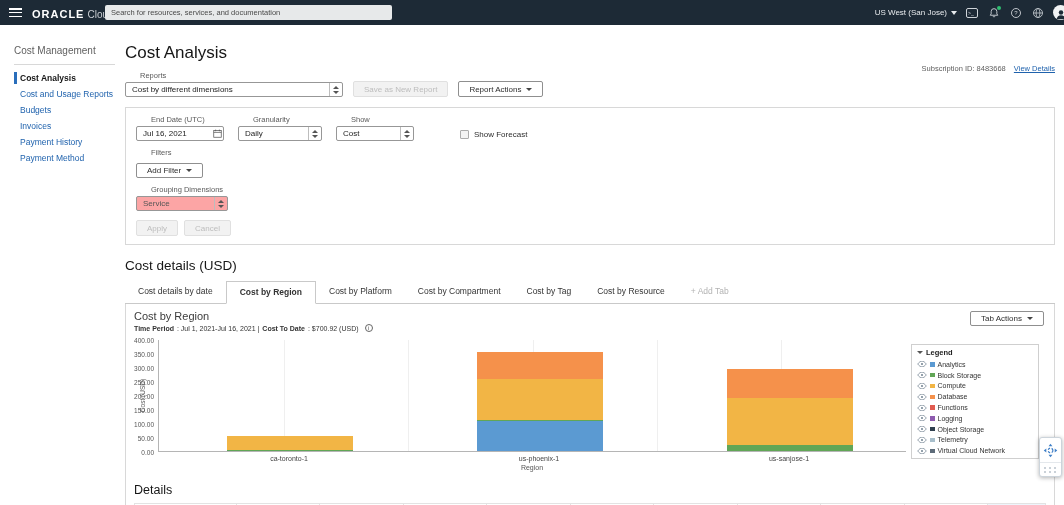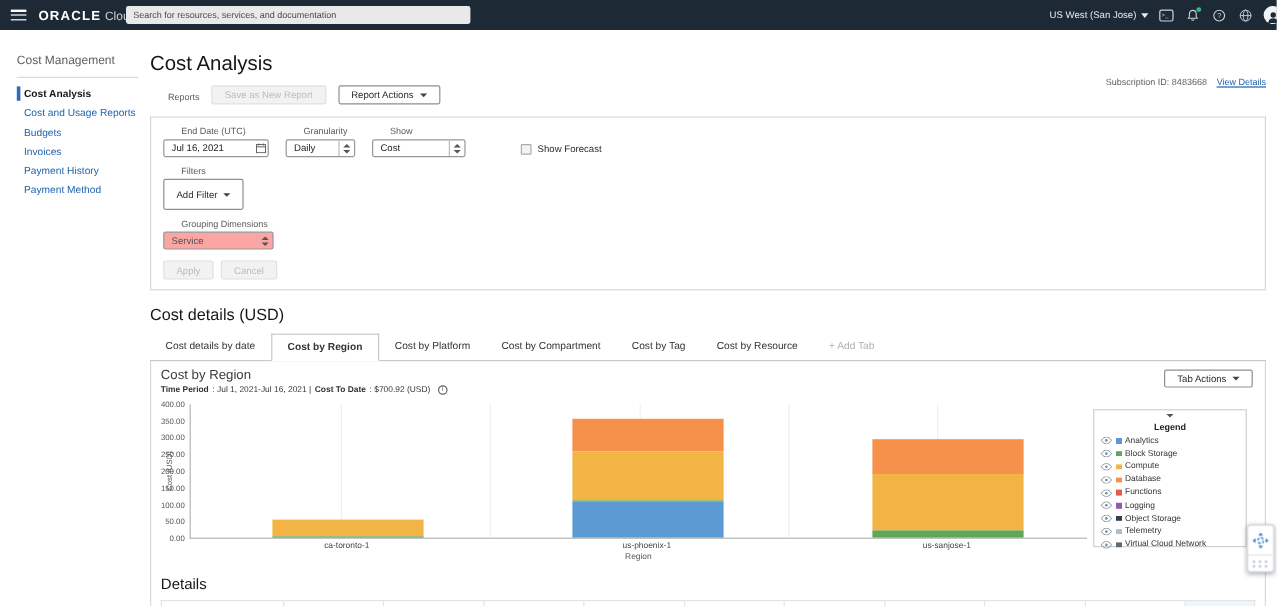--- a/index.html
+++ b/index.html
@@ -53,26 +53,26 @@
   .reports-row { display:flex; align-items:flex-end; gap:10px; margin-top:6px; }
   .reports-sel { width:218px; }
   .btn { height:16px; padding:0 10px; font-size:8px; border:1px solid #8f8f8f; border-radius:2px; background:#fff; color:#2d2d2d;
     display:inline-flex; align-items:center; gap:5px; cursor:pointer; white-space:nowrap; }
   .btn .tri-dn { border-top-color:#444; }
   .btn.disabled { background:#f2f2f2; color:#bdbdbd; border-color:#e0e0e0; cursor:default; }
 
   .filter-panel { margin-top:10px; border:1px solid #d8d8d8; padding:7px 10px 8px; }
   .fp-row1 { display:flex; gap:14px; }
   .datebox { width:88px; }
-  .sel-gran { width:58px; } .sel-show { width:78px; }
+  .sel-gran { width:84px; } .sel-show { width:78px; }
   .forecast { display:flex; align-items:center; gap:5px; margin-top:13px; margin-left:8px;padding-left:24px; }
   .checkbox { width:9px; height:9px; border:1px solid #ababab; background:#f3f3f3; border-radius:1px; cursor:pointer; }
   .forecast span.lbl { font-size:8px; color:#2d2d2d; }
   .fp-row2 { margin-top:7px; }
-  .btn-addfilter { height:26px;text-align:center; }
+  .btn-addfilter { height:15px;text-align:center; }
   .fp-row3 { margin-top:7px; }
   .sel-group { width:92px; }
   .fp-row4 { margin-top:9px; display:flex; gap:6px; }
 
   .section-title { font-size:13.5px; font-weight:500; color:#161616; margin-top:13px; }
 
   .tabs { display:flex; margin-top:8px; border-bottom:1px solid #c9c9c9; font-size:8.5px; }
   .tab { padding:5px 13px 6px; color:#333; cursor:pointer; white-space:nowrap; }
   .tab.active { border:1px solid #c9c9c9; border-bottom:1px solid #fff; margin-bottom:-1px; font-weight:bold; background:#fff; }
   .tab.add-tab { color:#b3b3b3; cursor:default; }
@@ -89,21 +89,21 @@
   .gridline { position:absolute; top:0; bottom:0; width:1px; background:#efefef; }
   .bar { position:absolute; bottom:0; display:flex; flex-direction:column-reverse; cursor:pointer; }
   .yticks { position:absolute; left:0; top:4px; width:22px; height:112px; }
   .ytick { position:absolute; right:2px; font-size:6.5px; color:#555; white-space:nowrap; }
   .ylabel { position:absolute; left:-12px; top:56px; font-size:6.5px; color:#555; transform:rotate(-90deg); transform-origin:center; width:40px; text-align:center; }
   .xlabels { position:absolute; left:24px; top:119px; width:748px; }
   .xtick { position:absolute; transform:translateX(-50%); font-size:7px; color:#444; white-space:nowrap; }
   .axis-name { position:absolute; left:24px; top:128px; width:748px; text-align:center; font-size:7px; color:#555; }
 
   .legend-box { position:absolute; right:7px; top:8px; width:128px; height:115px; border:1px solid #cfcfcf; padding:3px 5px; background:#fff; }
-  .lg-head { font-size:7.5px; font-weight:bold; color:#222; display:flex; align-items:center; gap:3px; margin-bottom:2px; cursor:pointer;flex-direction:column; }
+  .lg-head { font-size:7.5px; font-weight:bold; color:#222; display:flex; align-items:center; gap:3px; margin-bottom:2px; cursor:pointer; }
   .lg-item { display:flex; align-items:center; gap:3px; height:10.8px; cursor:pointer; }
   .eye { display:flex; align-items:center; }
   .swatch { width:4.5px; height:4.5px; display:inline-block; }
   .lg-label { font-size:7px; color:#333; white-space:nowrap; }
 
   .details-title { font-size:12.5px; font-weight:500; color:#161616; margin:9px 0 6px; }
   table { border-collapse:collapse; width:100%; font-size:7.5px; table-layout:fixed; border:1px solid #c4c4c4; margin-bottom:0; }
   th, td { border:1px solid #e3e3e3; height:16px; padding:0 8px; overflow:hidden; white-space:nowrap; }
   thead th { font-weight:bold; text-align:left; color:#2d2d2d; border-bottom:1px solid #aeaeae; }
   .th-region { width:102px; }
@@ -184,20 +184,27 @@
       <h1 class="page-title">Cost Analysis</h1>
       <div class="sub-row">
         <span class="sub-label">Subscription ID: 8483668</span>
         <span class="link">View Details</span>
       </div>
     </div>
 
     <div class="reports-row">
       <div>
         <label class="field-label">Reports</label>
+        <div class="select reports-sel">
+          <span class="val">Cost by different dimensions</span>
+          <span class="stepper">
+              <span class="tri-up"></span>
+              <span class="tri-dn"></span>
+            </span>
+        </div>
       </div>
       <button class="btn disabled">Save as New Report</button>
       <button class="btn">
         <span>Report Actions</span>
         <span class="tri-dn"></span>
       </button>
     </div>
 
     <div class="filter-panel">
       <div class="fp-row1">

